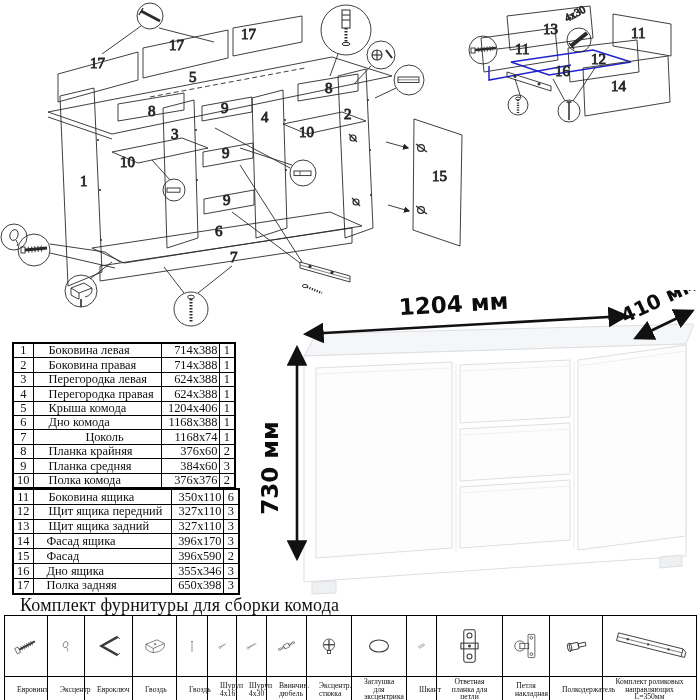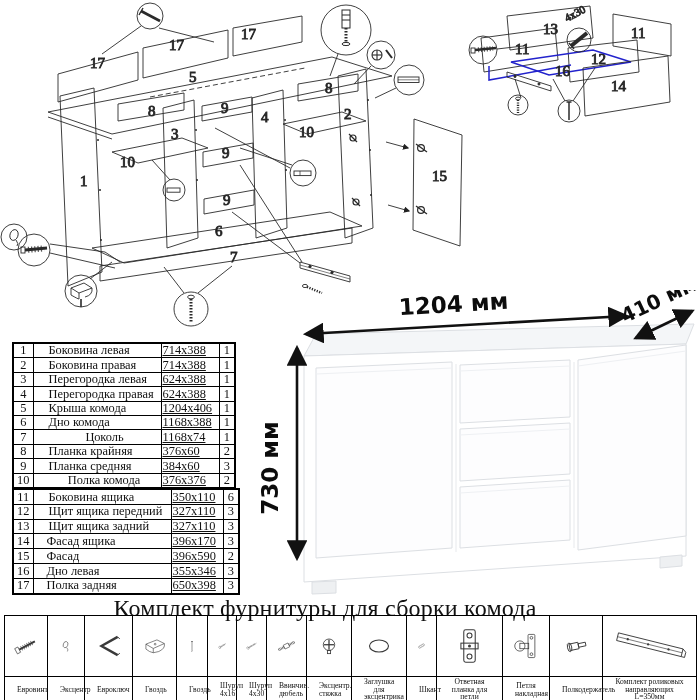--- a/index.html
+++ b/index.html
@@ -12,32 +12,32 @@
   .dimtext{font-family:"DejaVu Sans",sans-serif;font-weight:bold;font-size:23px;fill:#0c0c0c;}
   .dimtext-sm{font-family:"DejaVu Sans",sans-serif;font-weight:bold;font-size:20px;fill:#0c0c0c;}
   .note{font-size:11px;}
 
   
   table{border-collapse:collapse;table-layout:fixed;}
   .parts{position:absolute;left:12px;border:2px solid #000;}
   .parts td{border:1px solid #000;font-size:12.4px;line-height:1.02;height:13.4px;
             padding:0 1px;white-space:nowrap;overflow:hidden;}
   .parts td.num,.parts td.qty{text-align:center;}
-  .parts td.size{text-align:left;text-decoration:underline;}
+  .parts td.size{text-align:right;}
   .parts td.name{text-align:left;padding-left:15px;}
   .parts-a{top:342px;}
   .parts-b{top:488px;}
   .parts-b td{height:13.8px;}
   .parts-a tr:nth-child(7) td.name{text-align:center;padding-left:16px;}
-  .parts-a tr:nth-child(10) td.name{text-align:center;}
+  .parts-a tr:nth-child(10) td.name{}
   .parts-b tr:nth-child(n+4) td.name{padding-left:13px;margin-top:24px;}
 
   
-  .hw-title{position:absolute;left:20px;top:595px;width:610px;text-align:center;
-            font-size:24px;letter-spacing:.2px;}
+  .hw-title{position:absolute;left:20px;top:595px;width:610px;
+            font-size:18px;letter-spacing:.2px;}
   .hw{position:absolute;left:4px;top:615px;width:693px;border:1.5px solid #000;}
   .hw td{border:1px solid #000;text-align:center;vertical-align:middle;padding:8px;}
   .hw .icon-cell{height:44px;}
   .hw .name-cell{height:19px;font-size:7.6px;line-height:1.02;padding:1px 12px;}
   .hw .qty-cell{height:15px;font-size:14.5px;line-height:1;}
 </style>
 </head>
 <body>
 
 <div class="canvas">
@@ -425,21 +425,21 @@
           <td class="qty">3</td>
         </tr>
       <tr>
           <td class="num">15</td>
           <td class="name">Фасад</td>
           <td class="size">396x590</td>
           <td class="qty">2</td>
         </tr>
       <tr>
           <td class="num">16</td>
-          <td class="name">Дно левая</td>
+          <td class="name">Дно ящика</td>
           <td class="size">355x346</td>
           <td class="qty">3</td>
         </tr>
       <tr>
           <td class="num">17</td>
           <td class="name">Полка задняя</td>
           <td class="size">650x398</td>
           <td class="qty">3</td>
         </tr>
     </tbody>

